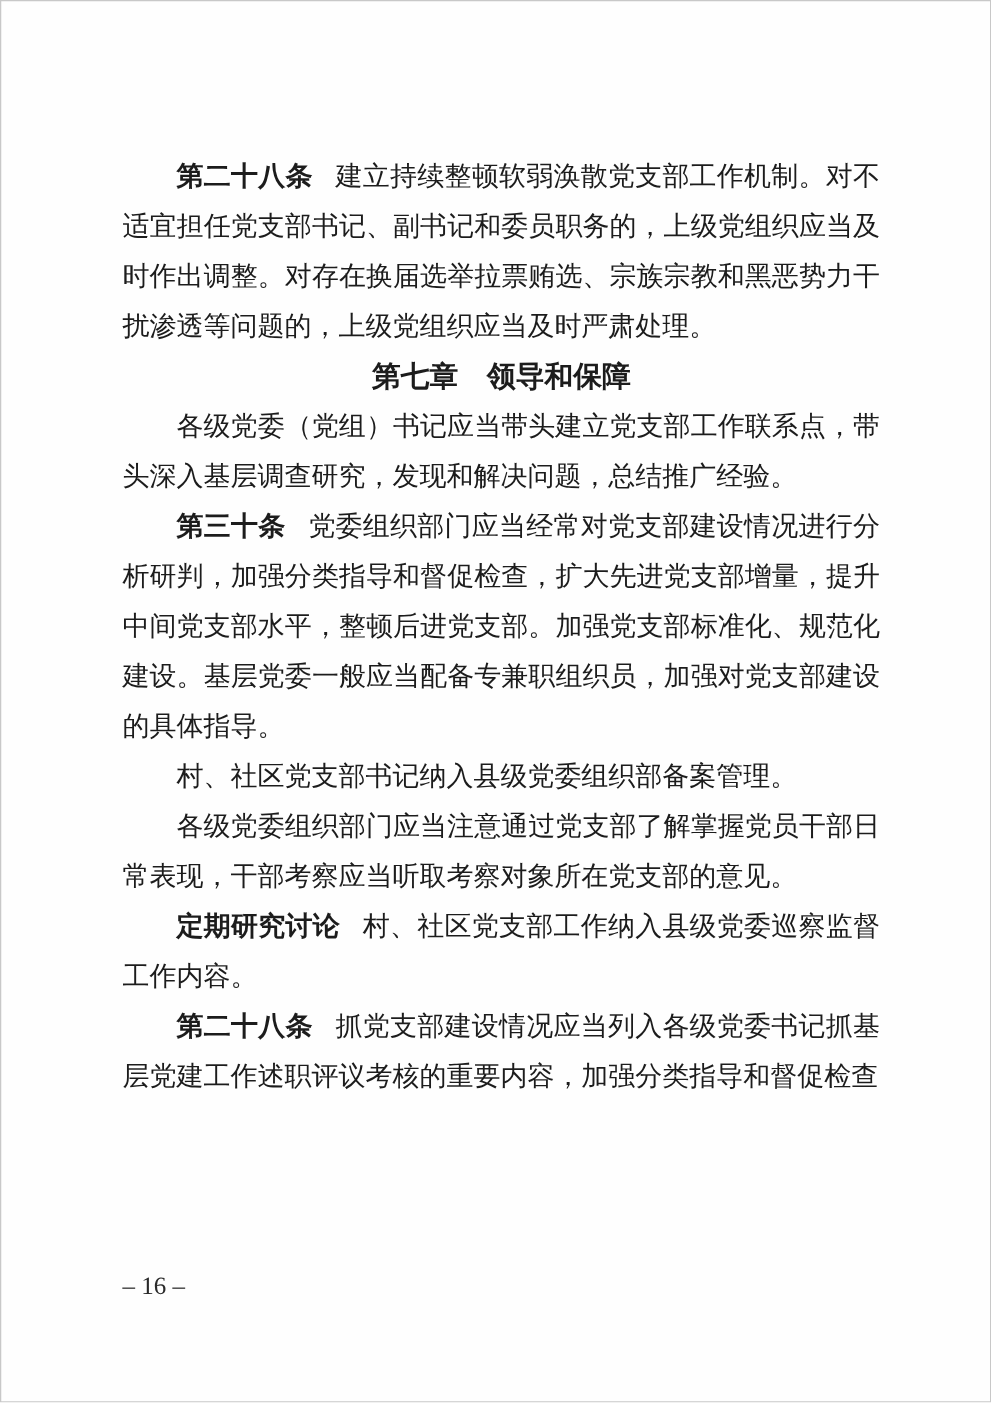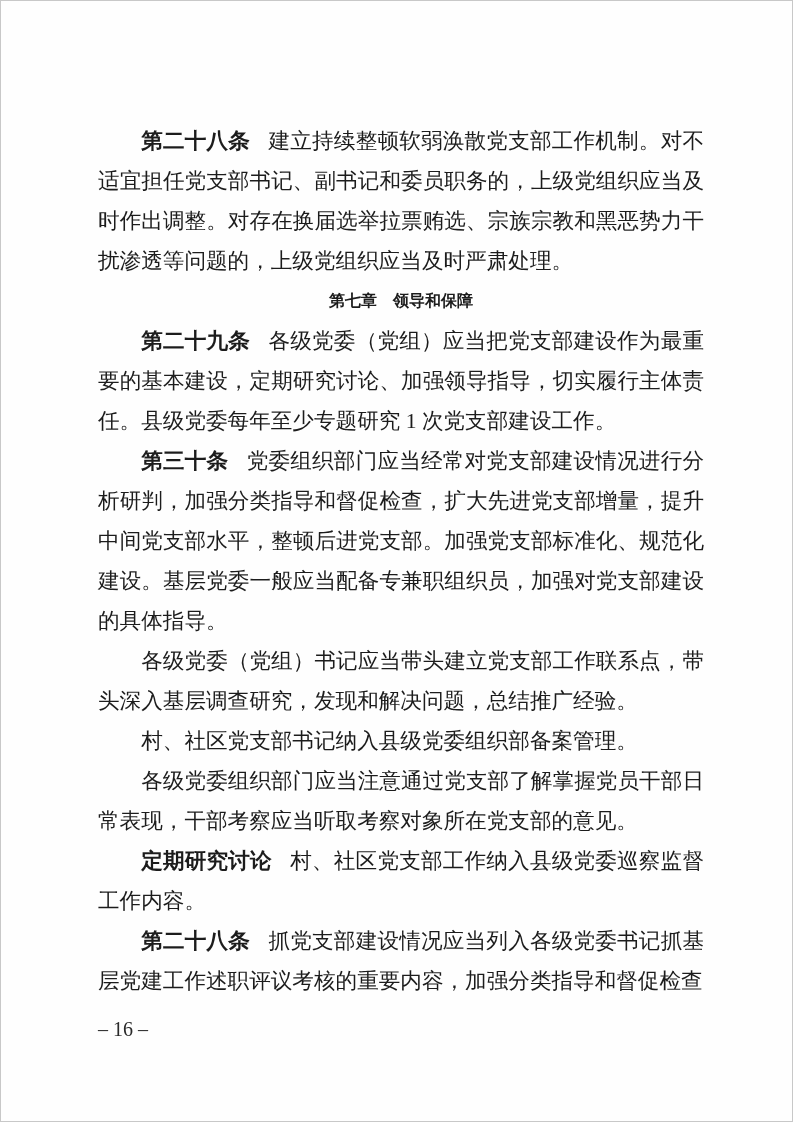--- a/index.html
+++ b/index.html
@@ -32,21 +32,21 @@
     text-indent: 2em;
     letter-spacing: 0;
     font-weight: 400;
   }
   .para .lead {
     font-weight: 700;
     margin-right: 0.85em;
   }
   .chapter {
     margin: 0;
-    font-size: 16px;
+    font-size: 23px;
     line-height: 40px;
     font-weight: 700;
     text-align: center;
     text-indent: 0;
     font-family: "Liberation Sans", "DejaVu Sans", sans-serif;
   }
   .footer-pagenum {
     position: absolute;
     left: 97px;
     top: 1014px;
@@ -60,25 +60,24 @@
 <body>
 
 <div class="page">
 
   <div class="doc-body">
 
     <p class="para"><span class="lead">第二十八条</span><span>建立持续整顿软弱涣散党支部工作机制。对不适宜担任党支部书记、副书记和委员职务的，上级党组织应当及时作出调整。对存在换届选举拉票贿选、宗族宗教和黑恶势力干扰渗透等问题的，上级党组织应当及时严肃处理。</span></p>
 
     <h2 class="chapter">第七章　领导和保障</h2>
 
-    <p class="para"><span class="lead">第二十九条</span><span>各级党委（党组）应当把党支部建设作为最重要的基本建设，定期研究讨论、加强领导指导，切实履行主体责任。县级党委每年至少专题研究 1 次党支部建设工作。</span></p>
+
+    <p class="para">各级党委（党组）书记应当带头建立党支部工作联系点，带头深入基层调查研究，发现和解决问题，总结推广经验。</p>
 
     <p class="para"><span class="lead">第三十条</span><span>党委组织部门应当经常对党支部建设情况进行分析研判，加强分类指导和督促检查，扩大先进党支部增量，提升中间党支部水平，整顿后进党支部。加强党支部标准化、规范化建设。基层党委一般应当配备专兼职组织员，加强对党支部建设的具体指导。</span></p>
-
-    <p class="para">各级党委（党组）书记应当带头建立党支部工作联系点，带头深入基层调查研究，发现和解决问题，总结推广经验。</p>
 
     <p class="para">村、社区党支部书记纳入县级党委组织部备案管理。</p>
 
     <p class="para">各级党委组织部门应当注意通过党支部了解掌握党员干部日常表现，干部考察应当听取考察对象所在党支部的意见。</p>
 
     <p class="para"><span class="lead">定期研究讨论</span><span>村、社区党支部工作纳入县级党委巡察监督工作内容。</span></p>
 
     <p class="para"><span class="lead">第二十八条</span><span>抓党支部建设情况应当列入各级党委书记抓基层党建工作述职评议考核的重要内容，加强分类指导和督促检查</span></p>
 
   </div>

